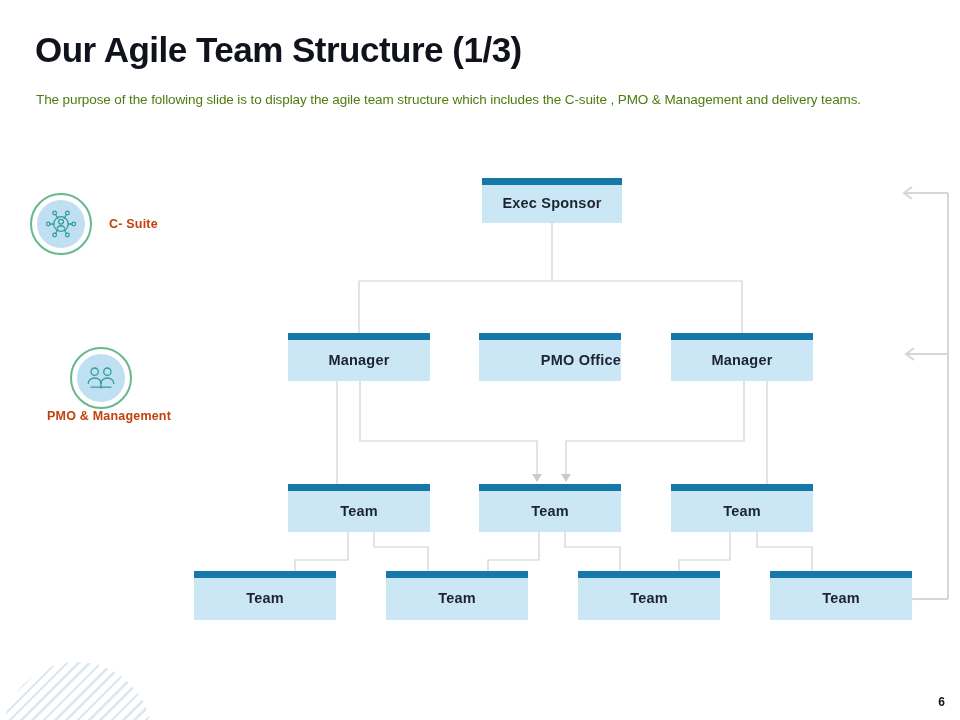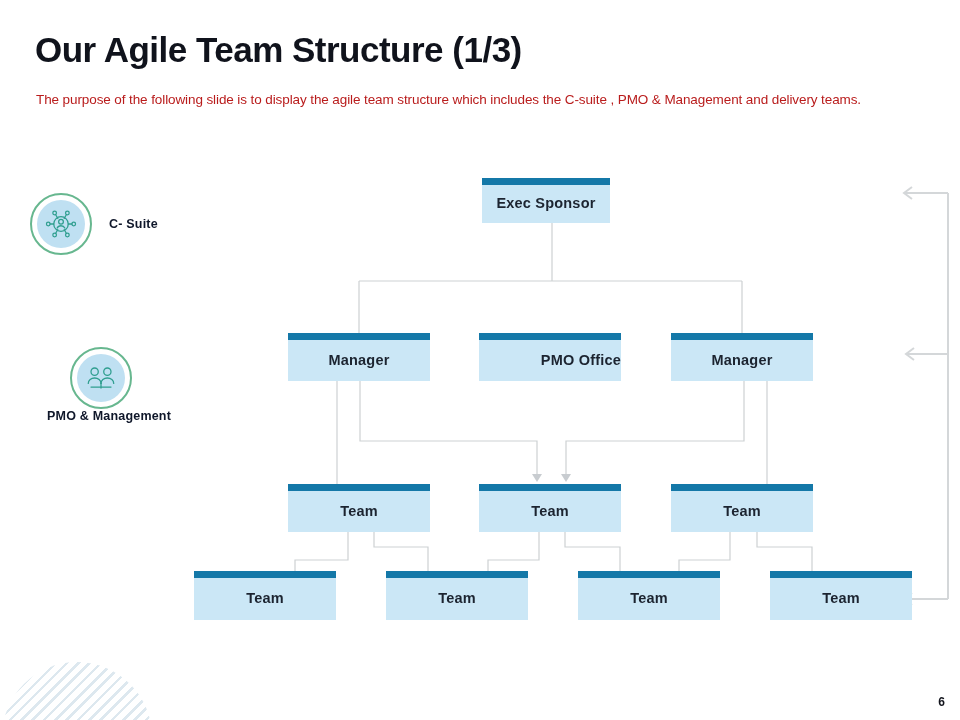--- a/index.html
+++ b/index.html
@@ -7,34 +7,34 @@
     position:relative;width:960px;height:720px;background:#ffffff;
     font-family:"Liberation Sans", sans-serif;overflow:hidden;
     outline:1px solid #e8e8e8;
   }
   .title{
     position:absolute;left:35px;top:30px;width:880px;
     font-size:35px;font-weight:bold;color:#10131c;letter-spacing:-0.5px;
   }
   .subtitle{
     position:absolute;left:36px;top:92px;width:900px;
-    font-size:13.5px;color:#b91c1c;letter-spacing:-0.1px;
+    font-size:13.5px;color:#4d7c0f;letter-spacing:-0.1px;
   }
   .legend-item{position:absolute;left:30px;display:flex;align-items:center;}
   .legend-badge{
     width:58px;height:58px;border-radius:50%;
     border:2px solid #67b78f;display:flex;align-items:center;justify-content:center;
     background:#ffffff;flex:0 0 auto;
   }
   .legend-disc{
     width:48px;height:48px;border-radius:50%;background:#bfe0f2;
     display:flex;align-items:center;justify-content:center;
   }
   .legend-label{
-    margin-left:17px;font-size:12.5px;font-weight:bold;color:#0f172a;
+    margin-left:17px;font-size:12.5px;font-weight:bold;color:#c2410c;
     letter-spacing:0.2px;white-space:nowrap;
   }
   .node{
     position:absolute;background:#cbe7f6;
     display:flex;align-items:center;justify-content:center;
   }
   .node .bar{
     position:absolute;left:0;top:0;width:100%;height:7px;background:#1478a8;
   }
   .node .lbl{
@@ -124,21 +124,21 @@
       <path d="M948,193 V599"></path>
       <path d="M948,193 H905"></path>
       <path d="M912,187 L904,193 L912,199"></path>
       <path d="M948,354 H907"></path>
       <path d="M914,348 L906,354 L914,360"></path>
       <path d="M948,599 H905"></path>
       <path d="M912,593 L904,599 L912,605"></path>
     </g>
   </svg>
 
-  <div class="node" style="left:482px;top:178px;width:128px;height:45px;">
+  <div class="node" style="left:482px;top:178px;width:140px;height:45px;">
     <div class="bar"></div>
     <div class="lbl">Exec Sponsor</div>
   </div>
 
   <div class="node" style="left:288px;top:333px;width:142px;height:48px;">
     <div class="bar"></div>
     <div class="lbl">Manager</div>
   </div>
   <div class="node" style="left:479px;top:333px;width:142px;height:48px;justify-content:flex-end;">
     <div class="bar"></div>

